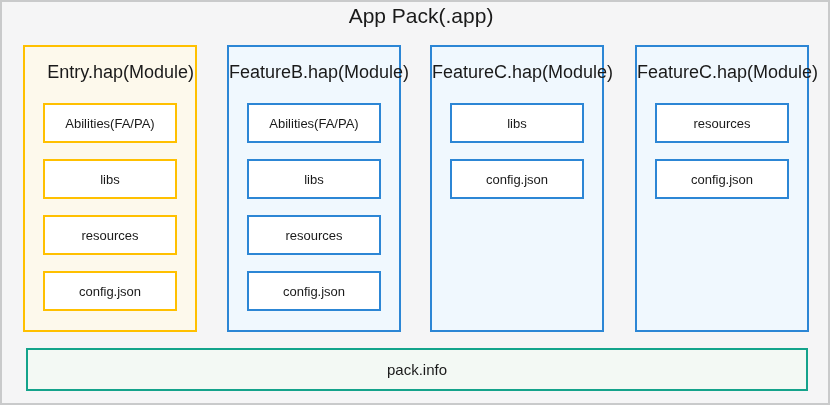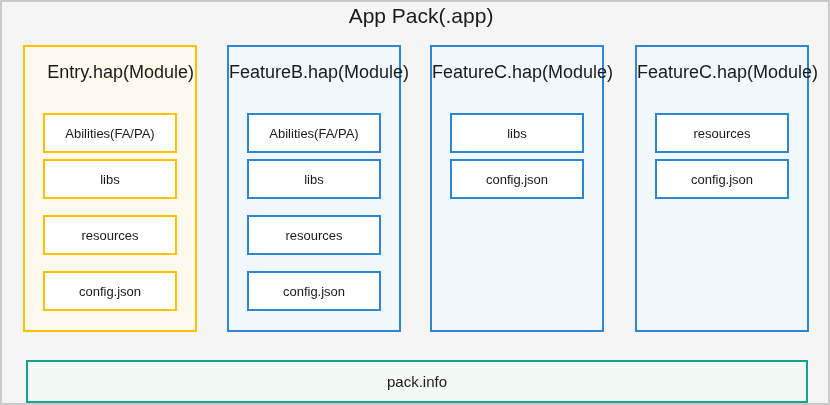--- a/index.html
+++ b/index.html
@@ -46,36 +46,35 @@
     box-sizing: border-box;
     border: 2px solid;
     background: var(--box-bg, #FFFFFF);
     display: flex;
     align-items: center;
     justify-content: center;
     font-size: 13px;
   }
   .module.gold .item { border-color: var(--gold-border, #FFC000); }
   .module.blue .item { border-color: var(--blue-border, #2C86D5); }
-  .item.r0 { top: 56px; margin-top: 10px; }
+  .item.r0 { top: 56px; }
   .item.r1 { top: 112px; }
   .item.r2 { top: 168px; }
   .item.r3 { top: 224px; }
   .packinfo {
     position: absolute;
     left: 24px; top: 346px;
     width: 782px; height: 43px;
     box-sizing: border-box;
     border: 2px solid var(--teal-border, #14A38B);
     background: var(--teal-bg, #F3F9F4);
     display: flex;
     align-items: center;
     justify-content: center;
     font-size: 15px;
-    margin-top: 12px;
   }
 </style>
 </head>
 <body>
 
 <div class="stage">
 
   <div class="diagram-title">App Pack(.app)</div>
 
   <section class="module gold" style="left:21px">

